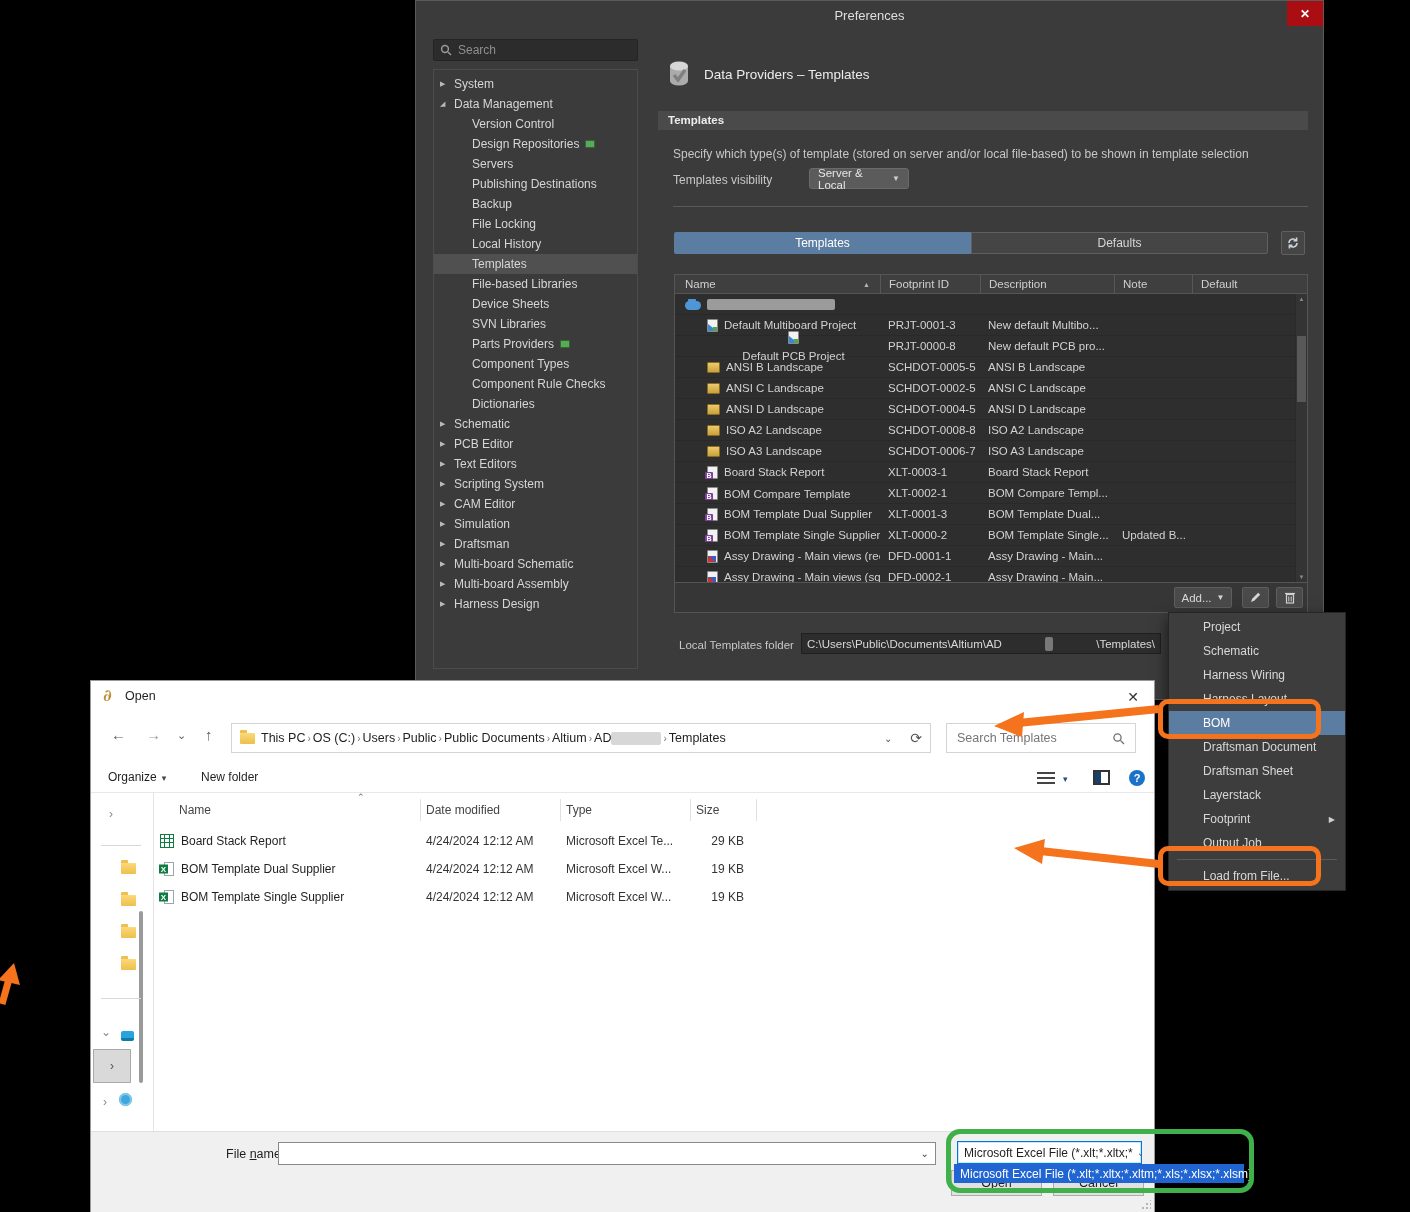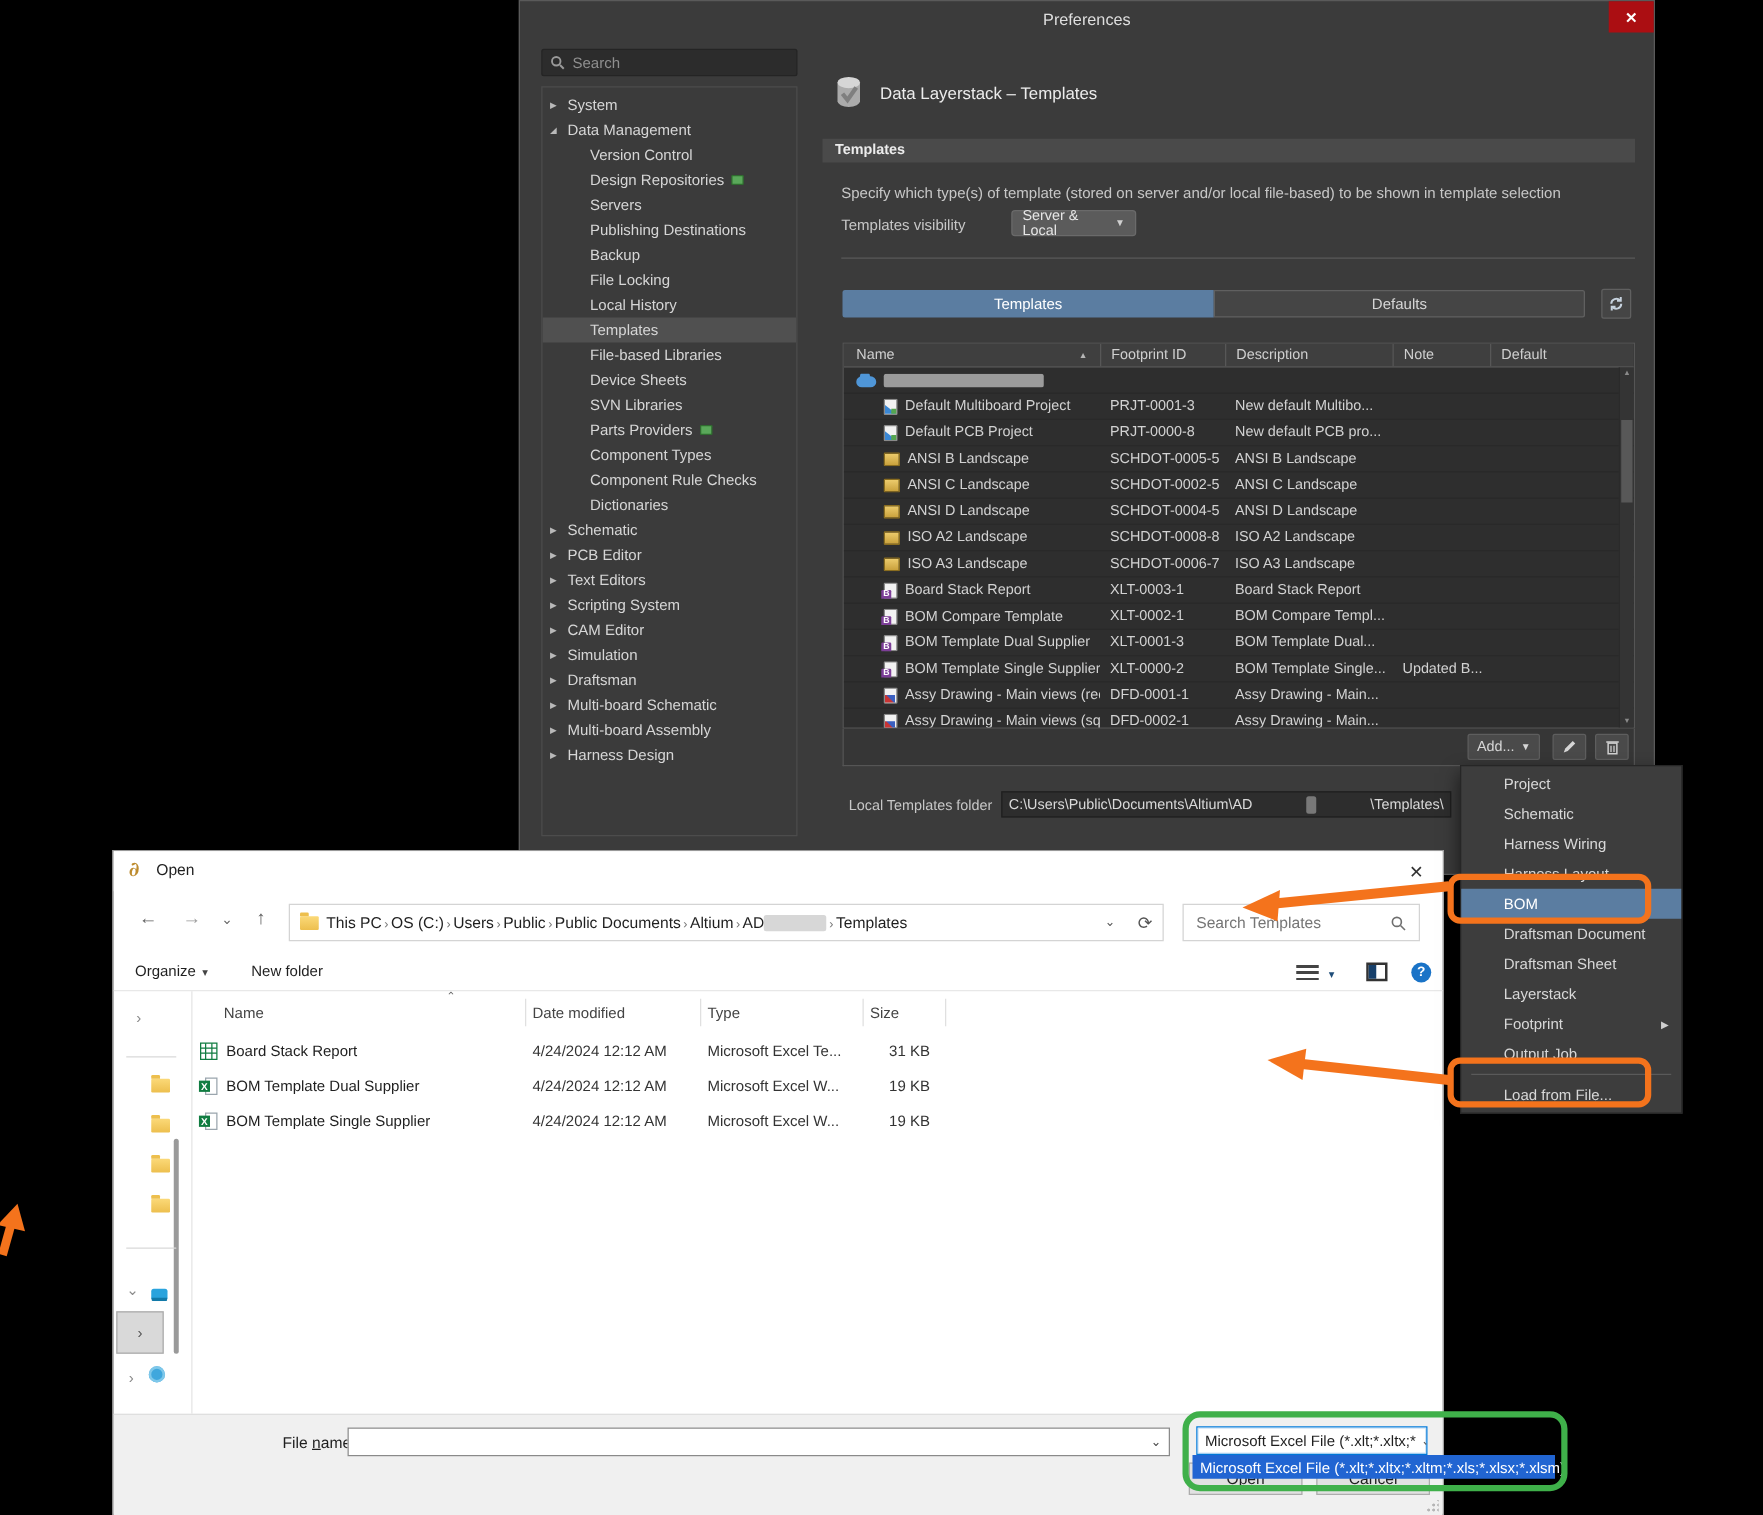--- a/index.html
+++ b/index.html
@@ -260,21 +260,21 @@
           <span class="lbl">Harness Design</span>
         </div>
       </div>
 
     <div class="page-head">
       <svg width="30" height="30" viewBox="0 0 30 30">
         <path d="M6 7 v15 a9 4.5 0 0 0 18 0 v-15" fill="#ababab"></path>
         <ellipse cx="15" cy="7" rx="9" ry="4.5" fill="#d6d6d6"></ellipse>
         <path d="M10 16 l4 5 l7 -10" stroke="#7f7f7f" stroke-width="3.4" fill="none"></path>
       </svg>
-      <span class="page-title">Data Layerstack – Templates</span>
+      <span class="page-title">Data Providers – Templates</span>
     </div>
 
     <div class="sec-band">Templates</div>
     <div class="p-desc">Specify which type(s) of template (stored on server and/or local file-based) to be shown in template selection</div>
     <div class="vis-lbl">Templates visibility</div>
     <div class="vis-dd">
       <span>Server &amp; Local</span>
       <span class="car">▼</span>
     </div>
     <div class="hr1"></div>
@@ -324,21 +324,21 @@
             <div class="c name" style="width: 205px;">
               <span class="ic ic-doc ic-proj"></span>
               <span>Default Multiboard Project</span>
             </div>
             <div class="c" style="width: 100px;">PRJT-0001-3</div>
             <div class="c" style="width: 134px;">New default Multibo...</div>
             <div class="c" style="width: 78px;"></div>
             <div class="c" style="width: 104px;"></div>
           </div>
           <div class="trow">
-            <div class="c name" style="width: 205px;">
+            <div class="c name" style="width: 205px; flex-direction: column;">
               <span class="ic ic-doc ic-proj"></span>
               <span>Default PCB Project</span>
             </div>
             <div class="c" style="width: 100px;">PRJT-0000-8</div>
             <div class="c" style="width: 134px;">New default PCB pro...</div>
             <div class="c" style="width: 78px;"></div>
             <div class="c" style="width: 104px;"></div>
           </div>
           <div class="trow">
             <div class="c name" style="width: 205px;">
@@ -610,21 +610,21 @@
       <div class="grip"></div>
     </div>
   <div class="frow" style="top: 146px;">
         <span class="ficon"><svg width="16" height="16">
             <rect x="1.5" y="1.5" width="13" height="13" fill="#fff" stroke="#107c41"></rect>
             <path d="M1.5 5.5h13M1.5 9.5h13M5.5 1.5v13M10.5 1.5v13" stroke="#107c41" fill="none"></path>
           </svg></span>
         <span class="fname">Board Stack Report</span>
         <span class="fdate">4/24/2024 12:12 AM</span>
         <span class="ftype">Microsoft Excel Te...</span>
-        <span class="fsize">31 KB</span>
+        <span class="fsize">29 KB</span>
       </div>
       <div class="frow" style="top: 174px;">
         <span class="ficon"><svg width="16" height="16">
             <rect x="5.5" y="1.5" width="9" height="13" fill="#fff" stroke="#9aa5ad"></rect>
             <rect x="0" y="3.5" width="9" height="9" fill="#107c41"></rect>
             <text x="4.5" y="10.8" font-size="8" fill="#fff" text-anchor="middle" font-family="Liberation Sans,sans-serif" font-weight="bold">X</text>
           </svg></span>
         <span class="fname">BOM Template Dual Supplier</span>
         <span class="fdate">4/24/2024 12:12 AM</span>
         <span class="ftype">Microsoft Excel W...</span>

